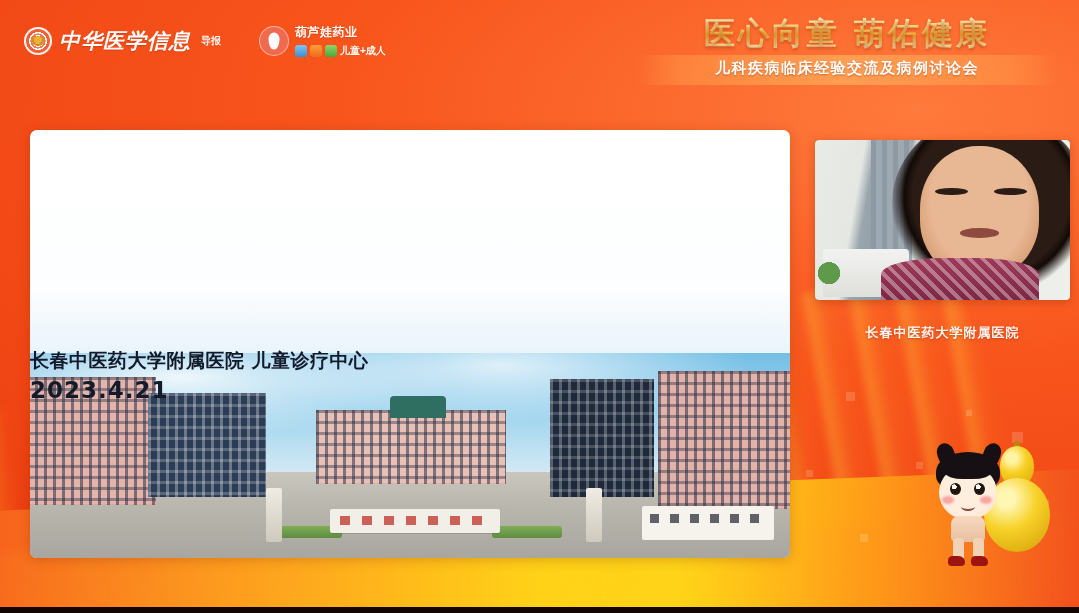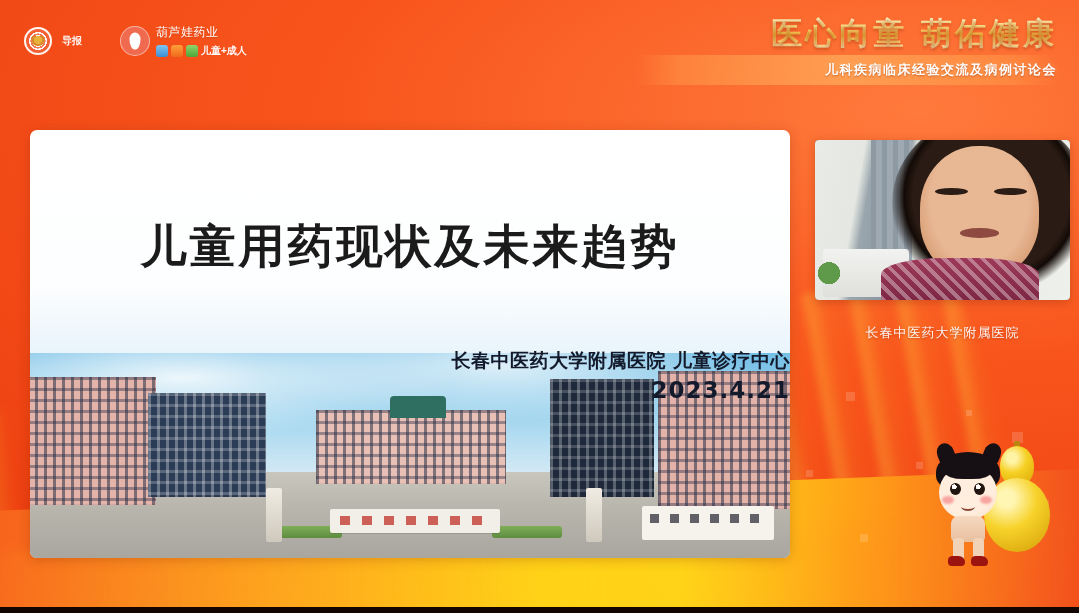--- a/index.html
+++ b/index.html
@@ -193,21 +193,21 @@
     transform: translate(-50%,0);
     width: 7px; height: 8px;
     background: #fff;
     border-radius: 50%;
     z-index: 2;
   }
   .hulu-text-col { display: flex; flex-direction: column; gap: 3px; }
   .hulu-name {
     color: #fff;
     font-size: 12px;
-    font-weight: normal;
+    font-weight: bold;
     letter-spacing: .5px;
     white-space: nowrap;
     text-shadow: 0 1px 1px rgba(150,40,0,.3);
   }
   .hulu-row2 { display: flex; align-items: center; gap: 3px; }
   .mini-ic {
     width: 12px; height: 12px;
     border-radius: 3px;
     display: inline-block;
   }
@@ -220,21 +220,21 @@
     font-weight: bold;
     white-space: nowrap;
   }
 
   
   .title-block {
     position: absolute;
     top: 16px;
     right: 22px;
     width: 420px;
-    text-align: right;
+    text-align: center;
   }
   .title-main {
     font-size: 31px;
     font-weight: bold;
     letter-spacing: 3px;
     line-height: 1.1;
     background: linear-gradient(180deg, #fff7d0 0%, #ffe48a 28%, #f6b83d 56%, #ffd878 76%, #fff3c8 100%);
     -webkit-background-clip: text;
     background-clip: text;
     color: transparent;
@@ -255,28 +255,28 @@
     background: linear-gradient(90deg,
       rgba(244,86,31,0) 0%,
       rgba(255,150,70,.55) 10%,
       rgba(255,170,90,.78) 50%,
       rgba(255,150,70,.55) 90%,
       rgba(244,86,31,0) 100%);
     border-radius: 3px;
   }
   .title-sub {
     position: relative;
-    font-size: 13px;
+    font-size: 15px;
     font-weight: bold;
     letter-spacing: 1.5px;
     line-height: 30px;
     color: #ffffff;
     text-shadow: 0 1px 2px rgba(160,50,0,.55), 0 0 6px rgba(255,220,150,.35);
     white-space: nowrap;
-    font-family: Liberation Sans, sans-serif;
+    font-family: Liberation Mono, monospace;
   }
 
   
   .slide {
     position: absolute;
     left: 30px;
     top: 130px;
     width: 760px;
     height: 428px;
     border-radius: 7px;
@@ -299,21 +299,21 @@
     font-weight: bold;
     letter-spacing: 3px;
     color: #1b1b1b;
     font-family: "DejaVu Sans", sans-serif;
     white-space: nowrap;
   }
   .slide-subs {
     position: absolute;
     top: 218px;
     left: 0; right: 0;
-    text-align: right;
+    text-align: left;
     color: #131a2b;
     z-index: 4;
   }
   .sub-line {
     font-size: 19px;
     font-weight: bold;
     letter-spacing: .5px;
     line-height: 25px;
     white-space: nowrap;
     font-family: "DejaVu Sans", sans-serif;
@@ -509,21 +509,21 @@
     font-weight: bold;
     letter-spacing: 2px;
     text-shadow: 0 2px 3px rgba(150,40,0,.5);
     font-family: "DejaVu Sans", sans-serif;
     white-space: nowrap;
   }
   .speaker-org {
     margin-top: 6px;
     color: rgba(255,255,255,.95);
     font-size: 13px;
-    font-weight: normal;
+    font-weight: bold;
     letter-spacing: 1px;
     text-shadow: 0 1px 2px rgba(150,40,0,.45);
     font-family: "DejaVu Sans", sans-serif;
     white-space: nowrap;
   }
 
   
   .mascot {
     position: absolute;
     left: 928px;
@@ -656,20 +656,21 @@
   <div class="sq" style="left:916px;top:462px;width:7px;height:7px;"></div>
   <div class="sq" style="left:1040px;top:500px;width:9px;height:9px;"></div>
   <div class="sq" style="left:860px;top:534px;width:8px;height:8px;"></div>
   <div class="sq" style="left:966px;top:410px;width:6px;height:6px;"></div>
   <div class="sq" style="left:806px;top:470px;width:7px;height:7px;"></div>
 
   <div class="logos">
 
     <div class="logo-cma">
       <span class="cma-seal"></span>
+      <span class="cma-word">中华医学信息</span>
       <span class="cma-sub">导报</span>
     </div>
 
     <div class="logo-hulu">
       <span class="hulu-badge"></span>
       <span class="hulu-text-col">
         <span class="hulu-name">葫芦娃药业</span>
         <span class="hulu-row2">
           <span class="mini-ic a"></span>
           <span class="mini-ic b"></span>
@@ -701,21 +702,20 @@
       <div class="bldg b-right1"></div>
       <div class="bldg b-right2"></div>
       <div class="lawn l1"></div>
       <div class="lawn l2"></div>
       <div class="gate g1"></div>
       <div class="gate g2"></div>
       <div class="plaza"></div>
       <div class="signboard"></div>
     </div>
 
-    <div class="slide-title">儿童用药现状及未来趋势</div>
 
     <div class="slide-subs">
       <div class="sub-line">长春中医药大学附属医院 儿童诊疗中心</div>
       <div class="sub-line date">2023.4.21</div>
     </div>
 
   </div>
 
   <div class="cam">
     <div class="cam-room"></div>

